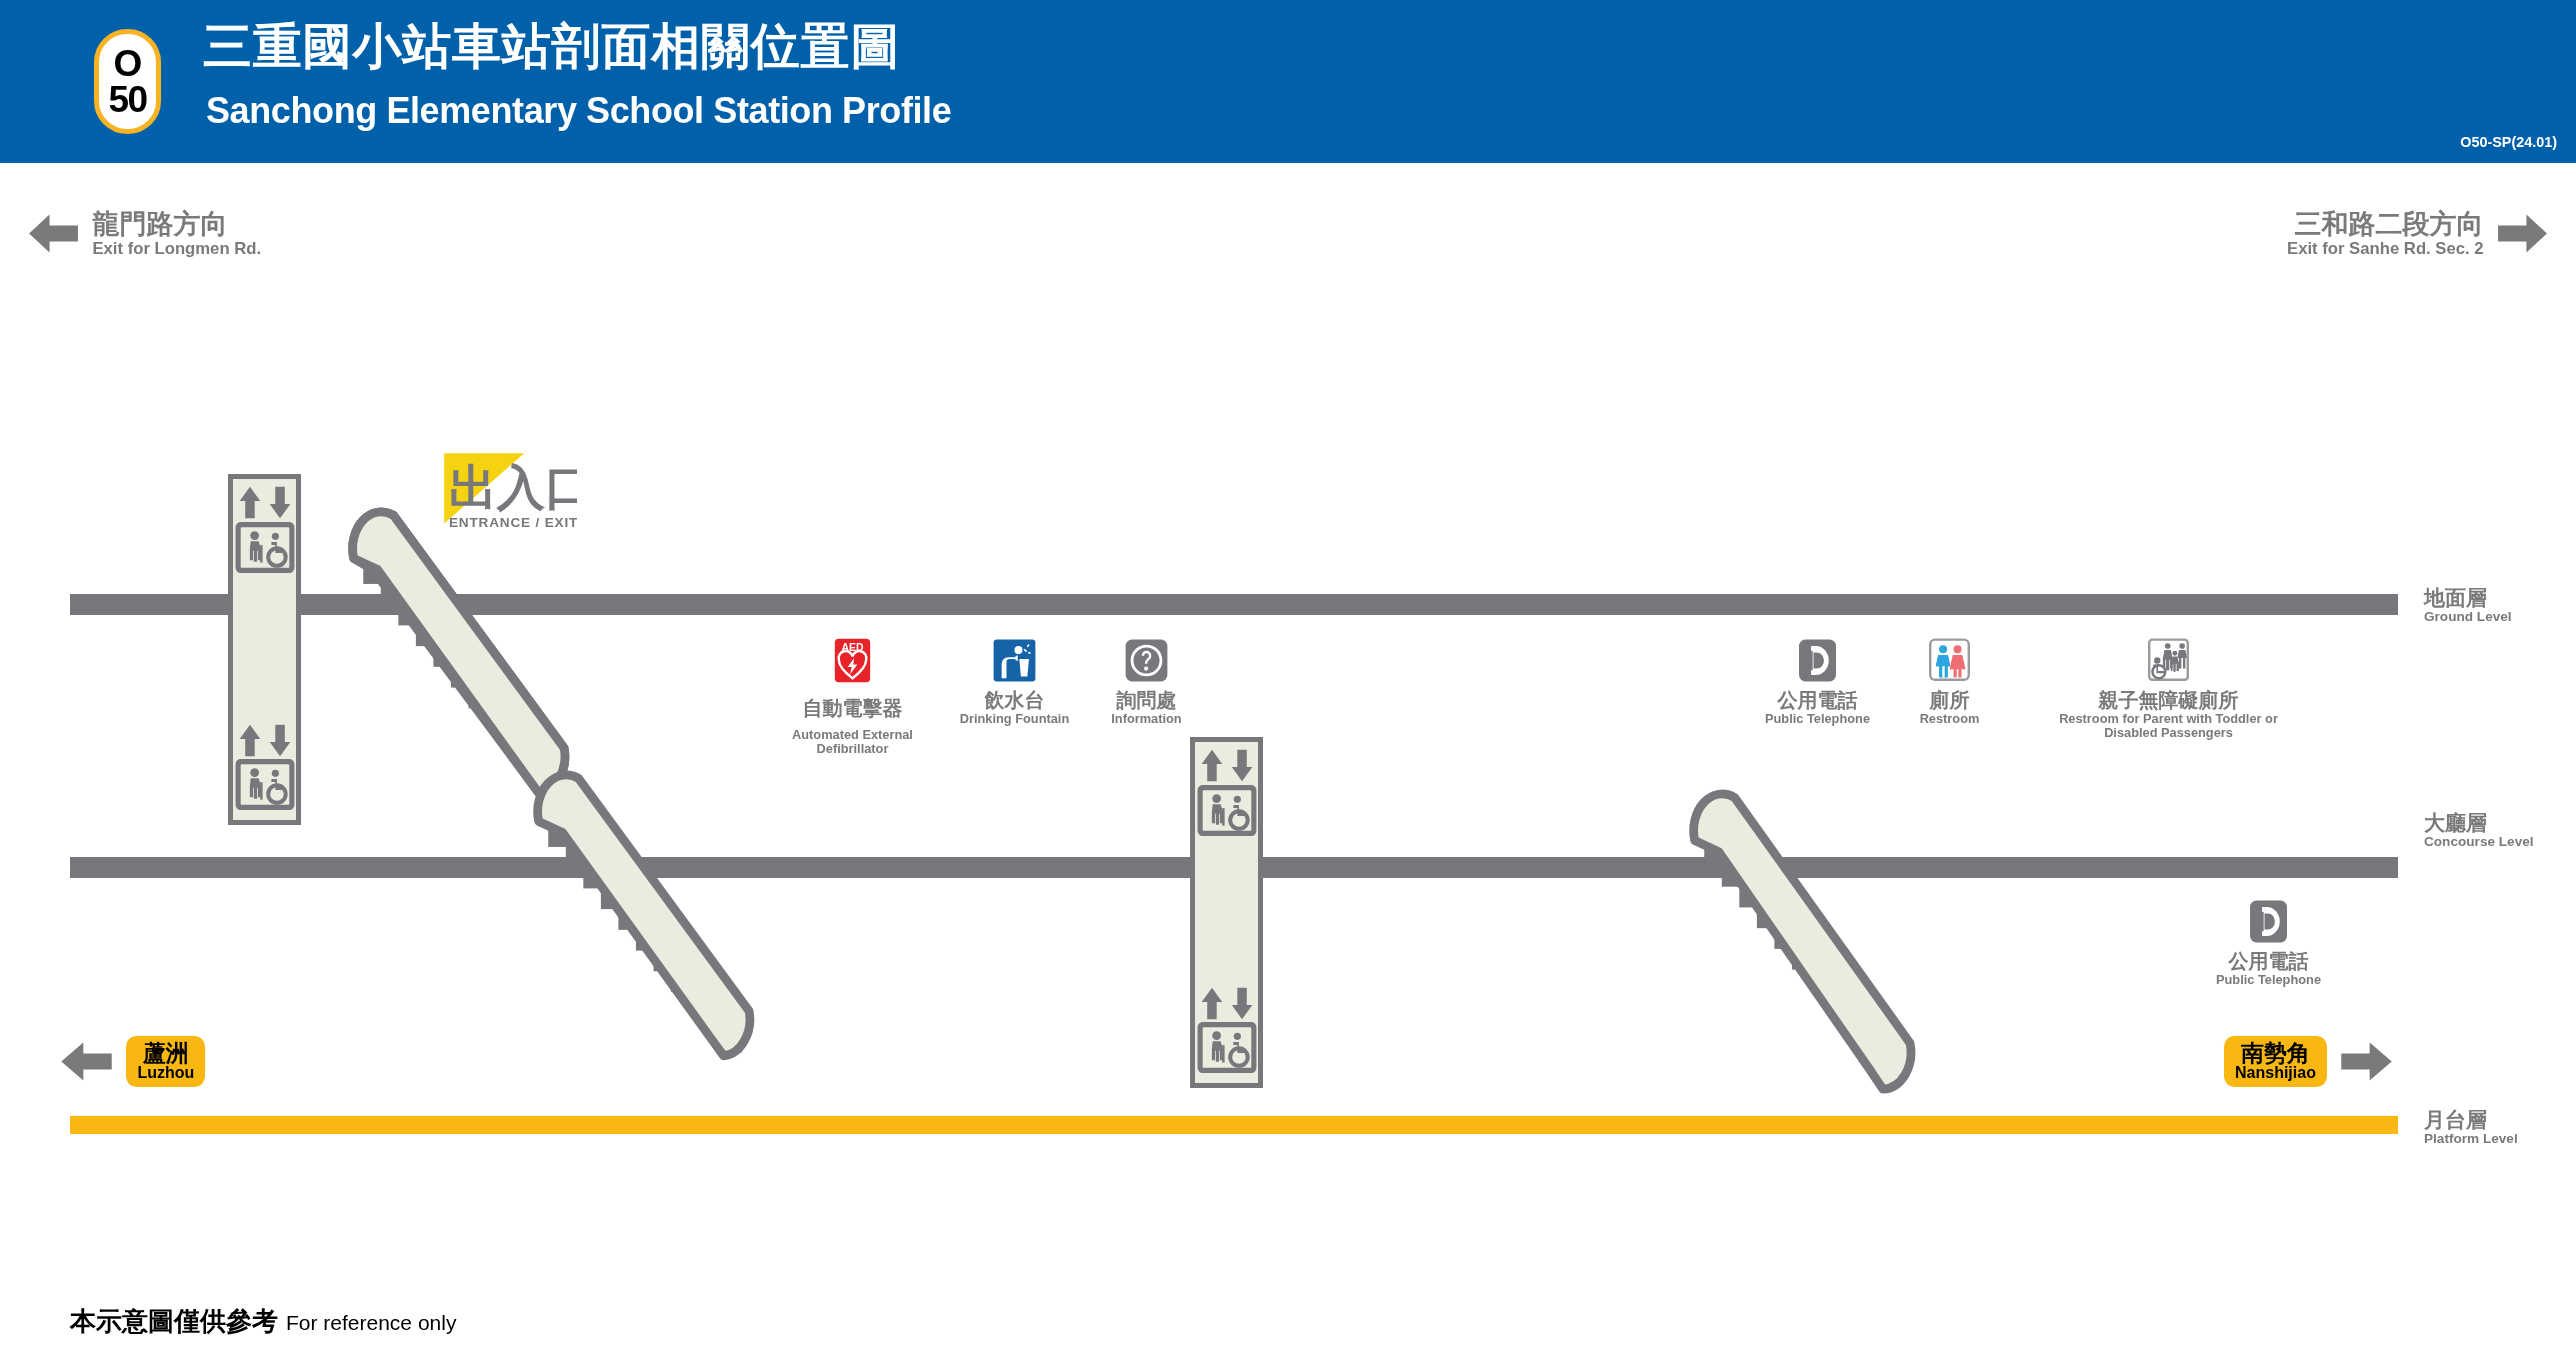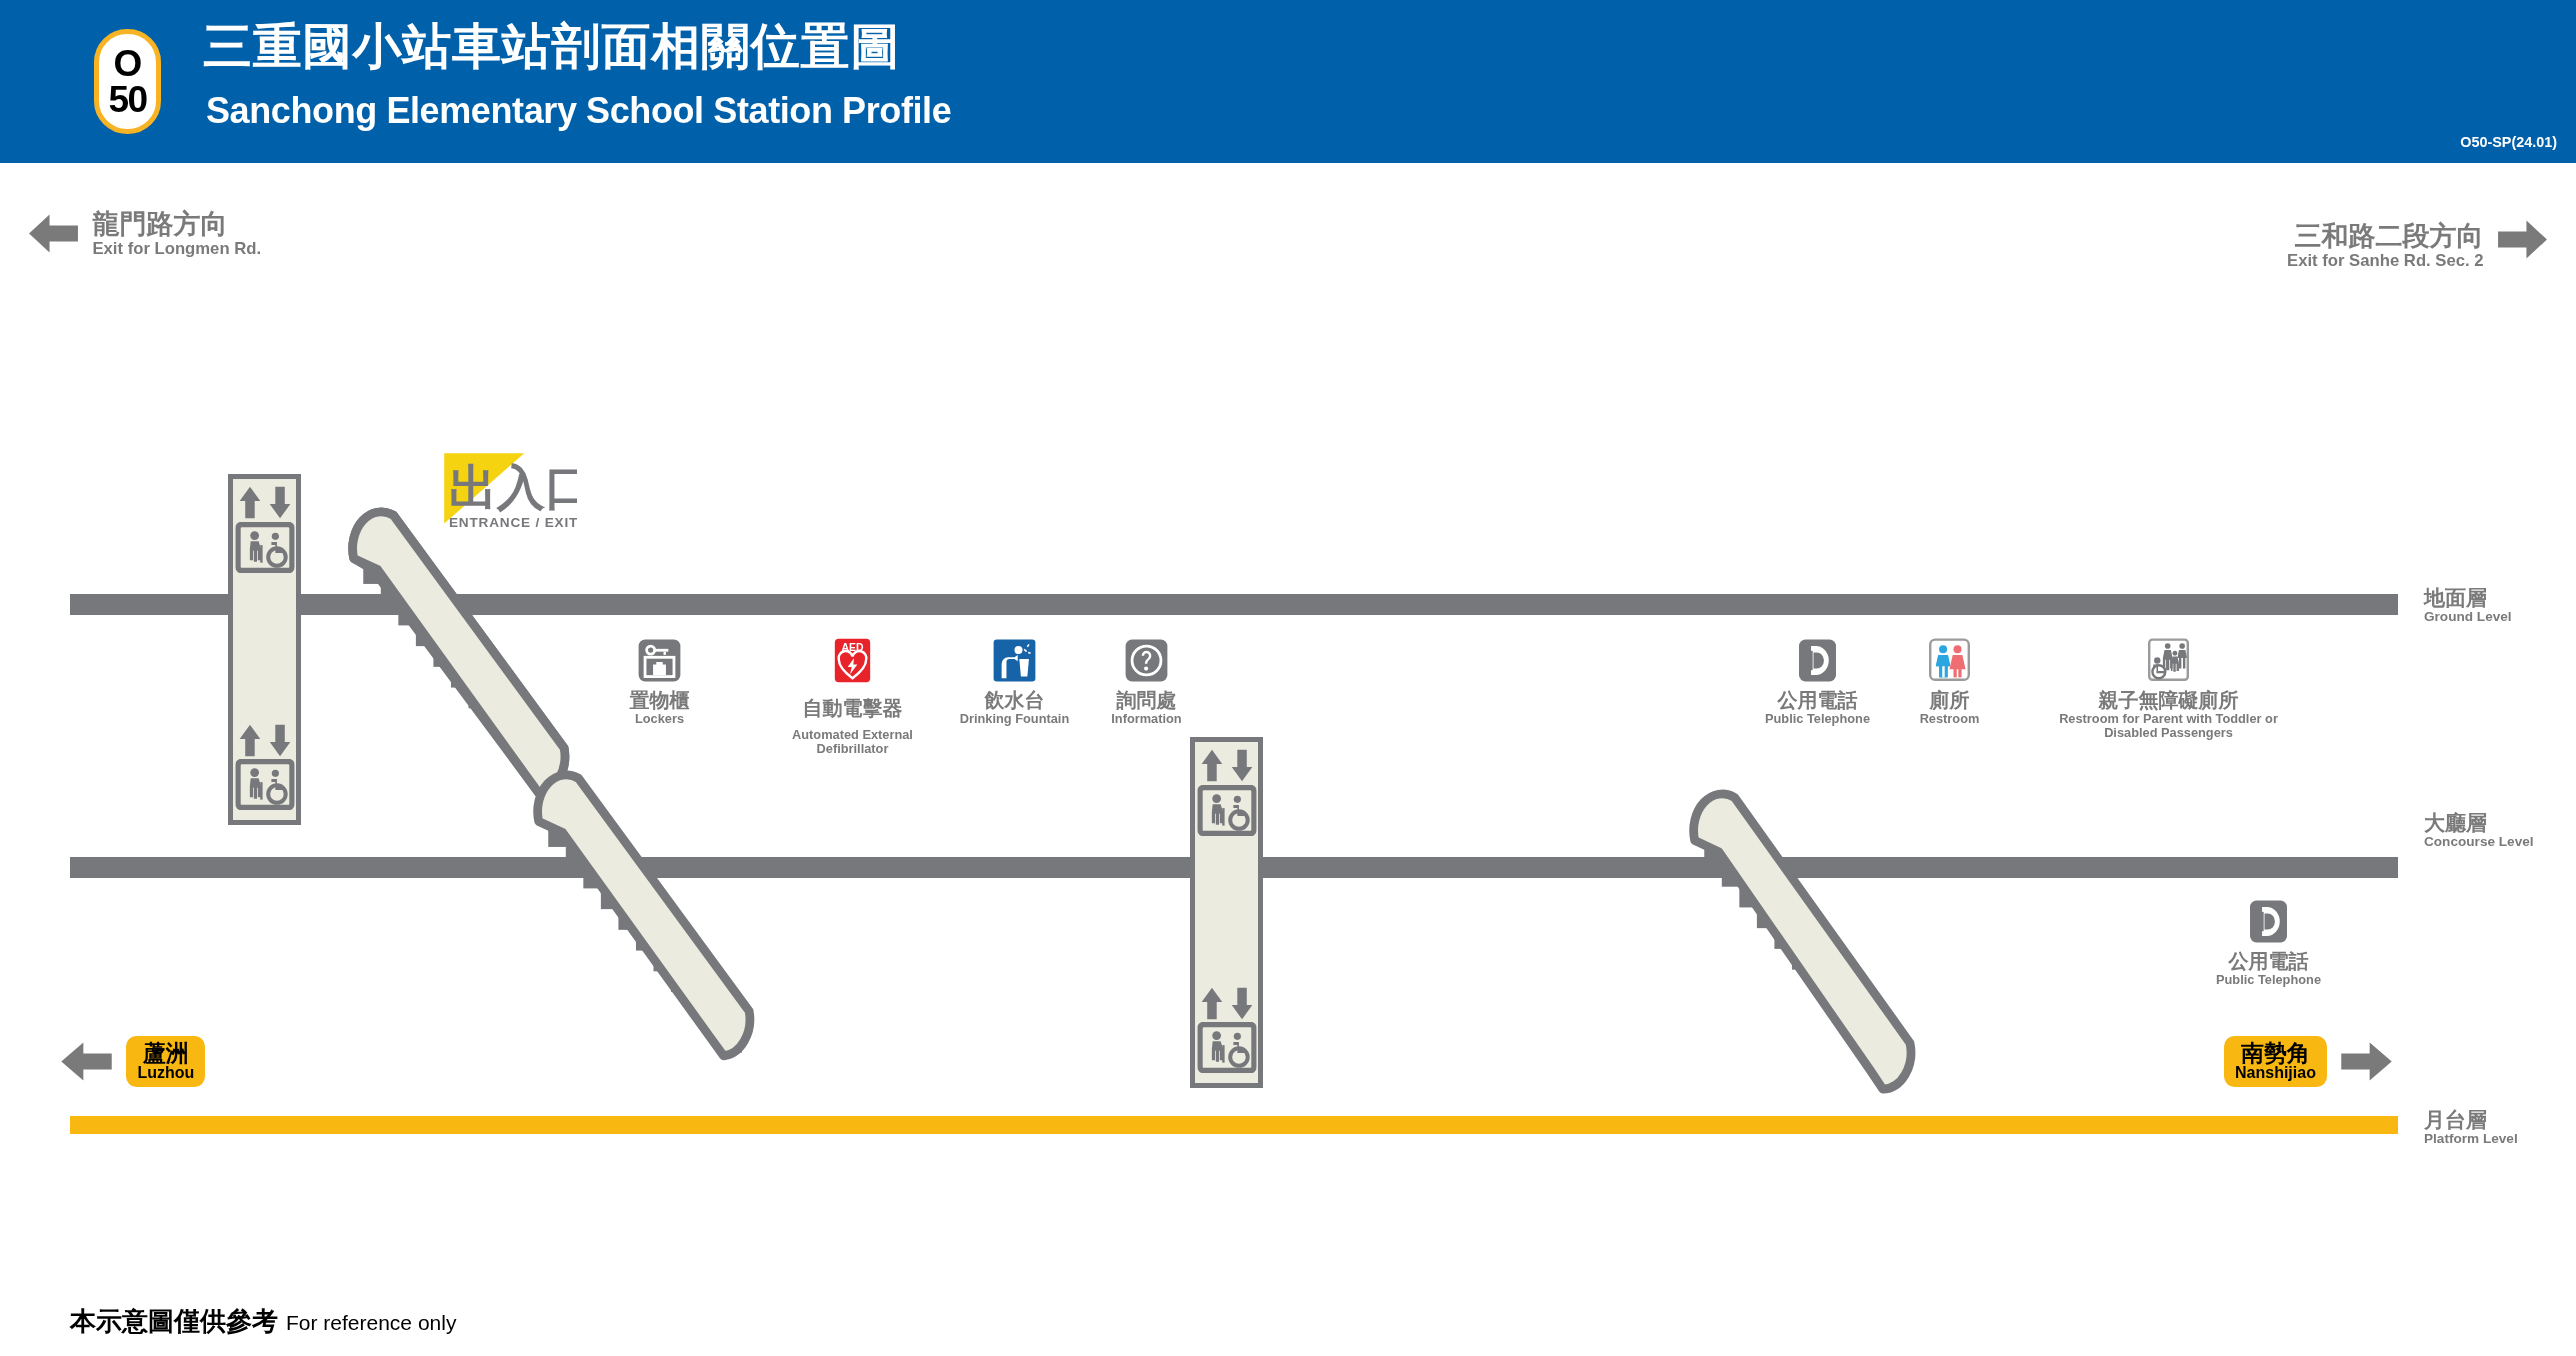--- a/index.html
+++ b/index.html
@@ -50,21 +50,21 @@
     font-size: 14.4px; font-weight: bold; color: #fff;
     letter-spacing: 0px;
   }
 
   
   .exit-dir { position: absolute; display: flex; align-items: center; }
   .exit-left { left: 29px; top: 209px; }
   .exit-right { right: 29px; top: 209px; }
   .dir-arrow { width: 49px; height: 41px; flex: none; }
   .exit-text-l { margin-left: 14.4px; }
-  .exit-text-r { margin-right: 14.4px; text-align: right; margin-top: 12px; }
+  .exit-text-r { margin-right: 14.4px; text-align: right; }
   .exit-zh { font-size: 27px; font-weight: bold; color: #7a7a7a; line-height: 1.12; white-space: nowrap; }
   .exit-en { font-size: 16.7px; font-weight: bold; color: #7a7a7a; line-height: 1.15; white-space: nowrap; }
 
   
   .slab {
     position: absolute; left: 70px; width: 2328px; height: 21px;
     background: #77787b;
   }
   .slab-ground { top: 594px; }
   .slab-concourse { top: 857px; }
@@ -321,32 +321,20 @@
   </div>
 
   <div class="entrance-sign">
     <svg width="136" height="84" viewBox="0 0 170 105">
       <polygon points="4,4 104,4 4,92" fill="#f5d311"></polygon>
       <text x="10" y="68" font-family="'Liberation Sans', sans-serif" font-size="60" font-weight="bold" fill="#77787b">出入口</text>
       <text x="10" y="96" font-family="'Liberation Sans', sans-serif" font-size="17" font-weight="bold" letter-spacing="1" fill="#77787b">ENTRANCE / EXIT</text>
     </svg>
   </div>
 
-  <div class="fac" style="left:572px; top:638px;">
-    <svg class="fac-icon" viewBox="0 0 56 56">
-      <rect x="2" y="2" width="52" height="52" rx="8" fill="#77787b"></rect>
-      <circle cx="17" cy="15" r="5" fill="none" stroke="#fff" stroke-width="3.5"></circle>
-      <rect x="21" y="13.5" width="18" height="3.5" fill="#fff"></rect>
-      <rect x="33" y="17" width="3" height="4" fill="#fff"></rect>
-      <rect x="10" y="24" width="36" height="24" fill="none" stroke="#fff" stroke-width="3.5"></rect>
-      <path d="M24 30 h8 v3 h4 v13 h-16 v-13 h4 z" fill="#fff"></path>
-    </svg>
-    <div class="fac-zh">置物櫃</div>
-    <div class="fac-en">Lockers</div>
-  </div>
 
   <div class="fac" style="left:765px; top:638px;gap:8px;">
     <svg class="fac-icon" viewBox="0 0 56 56">
       <rect x="6" y="1" width="44" height="54" rx="5" fill="#e8232a"></rect>
       <text x="28" y="16" text-anchor="middle" font-family="'Liberation Sans', sans-serif" font-size="13" font-weight="bold" fill="#fff">AED</text>
       <path d="M28 50 C16 41 11 33 11 27 a8 8 0 0 1 17 -4 a8 8 0 0 1 17 4 c0 6 -5 14 -17 23 z" fill="none" stroke="#fff" stroke-width="3"></path>
       <polygon points="30,25 22,36 27,36 25,45 34,33 29,33" fill="#fff"></polygon>
     </svg>
     <div class="fac-zh">自動電擊器</div>
     <div class="fac-en">Automated External Defibrillator</div>

